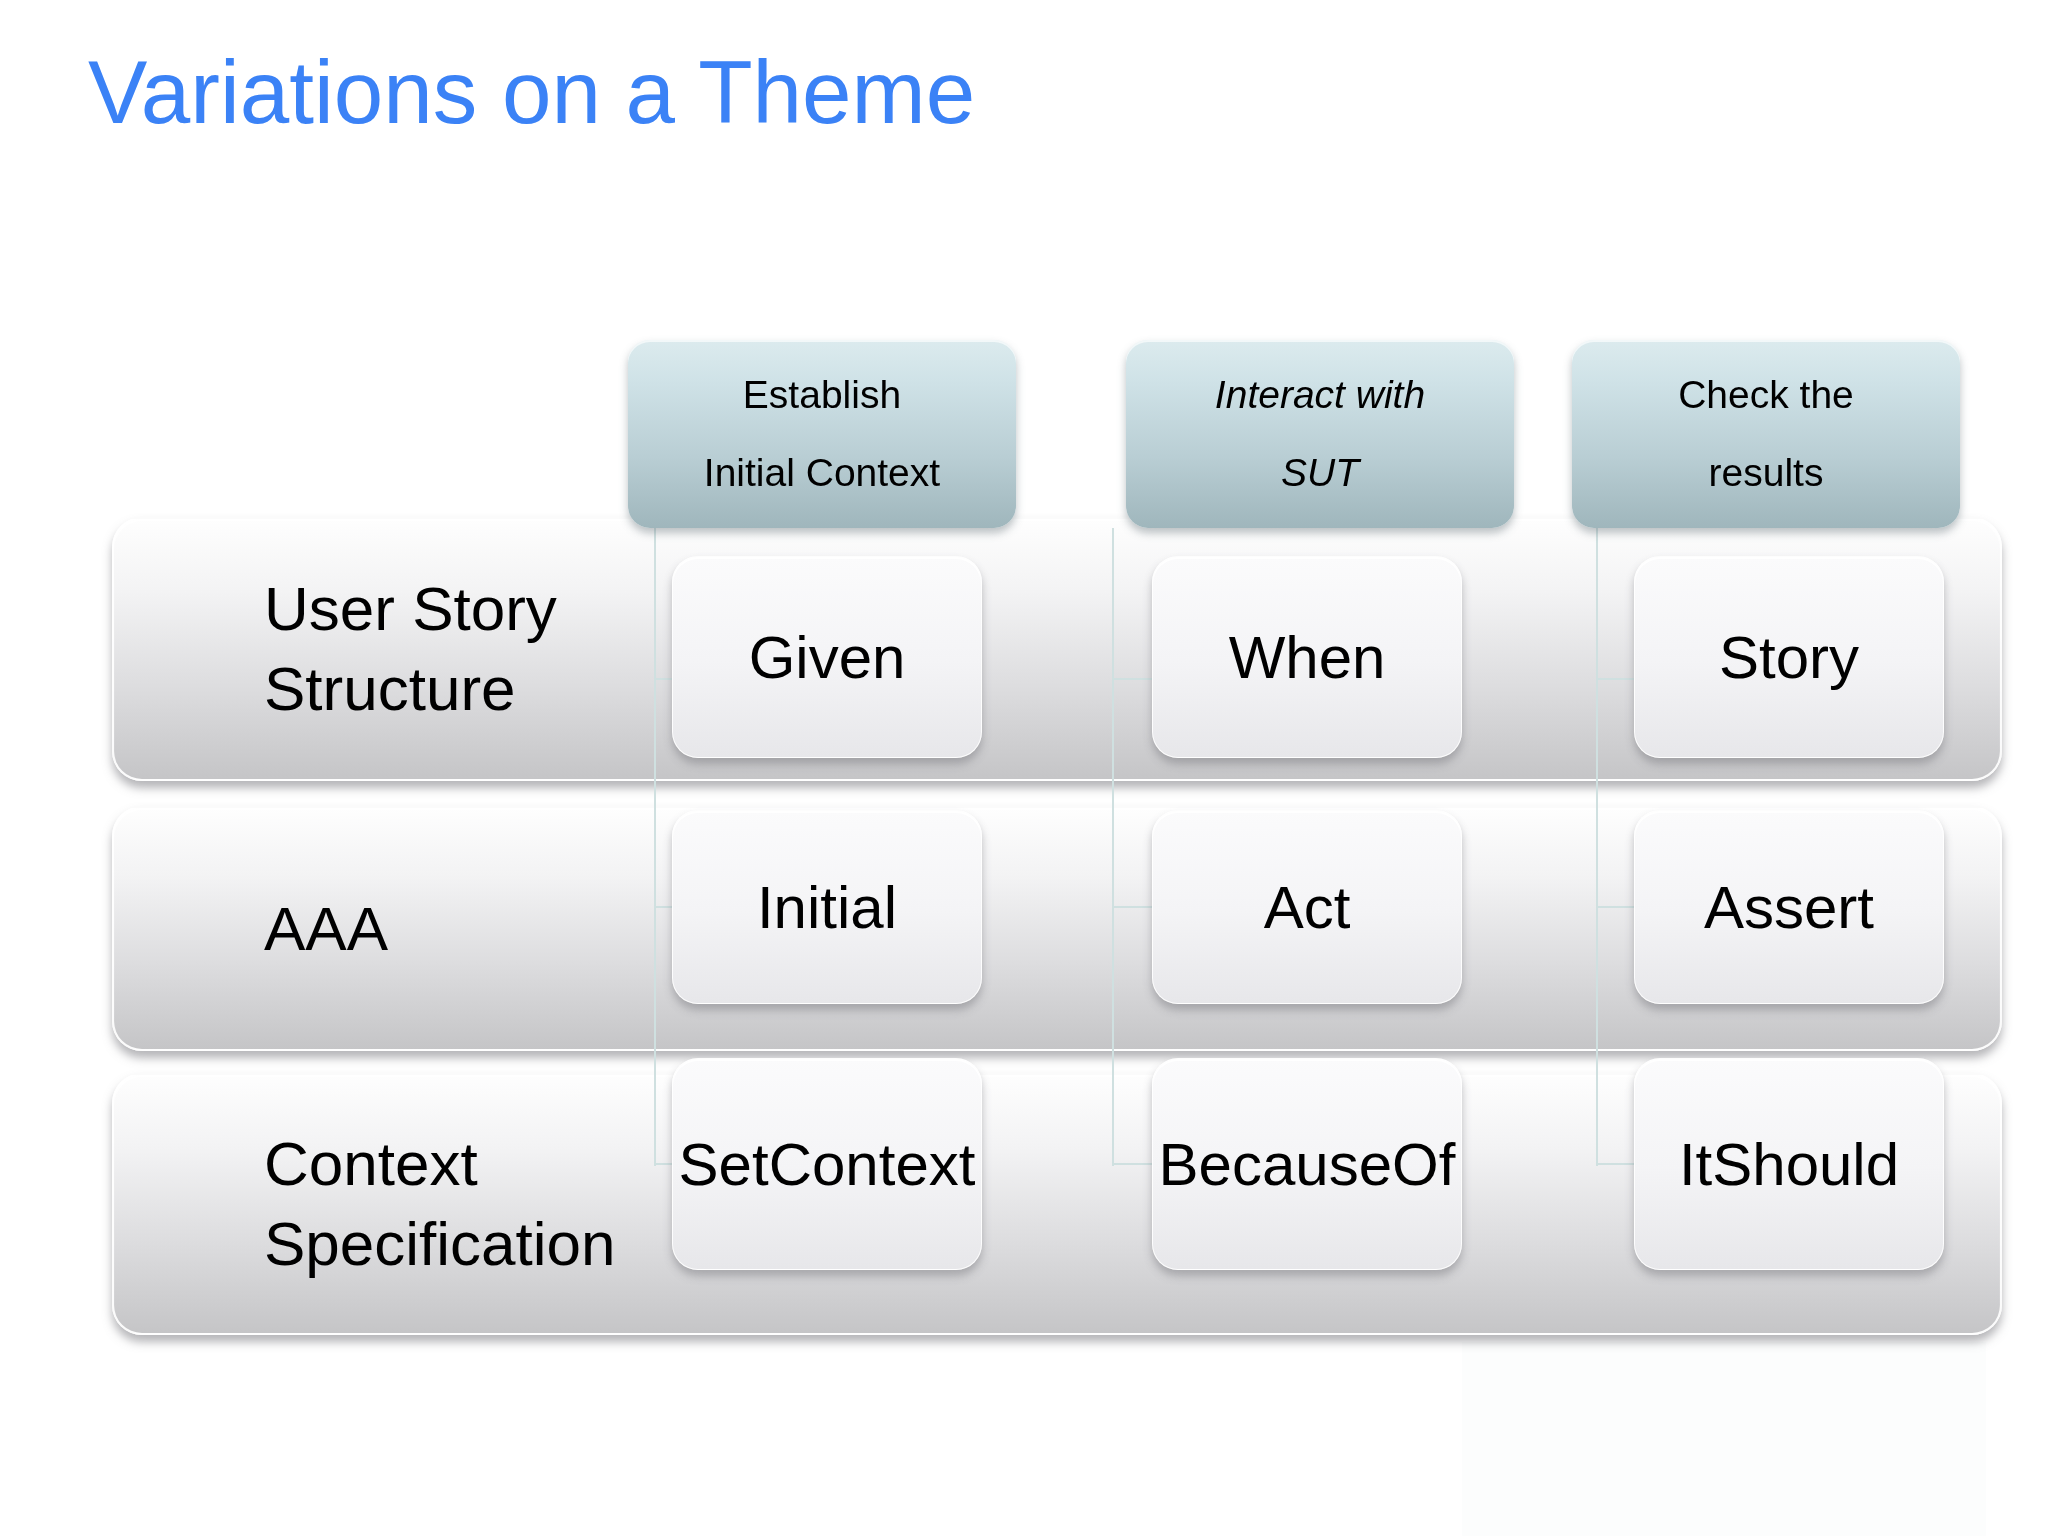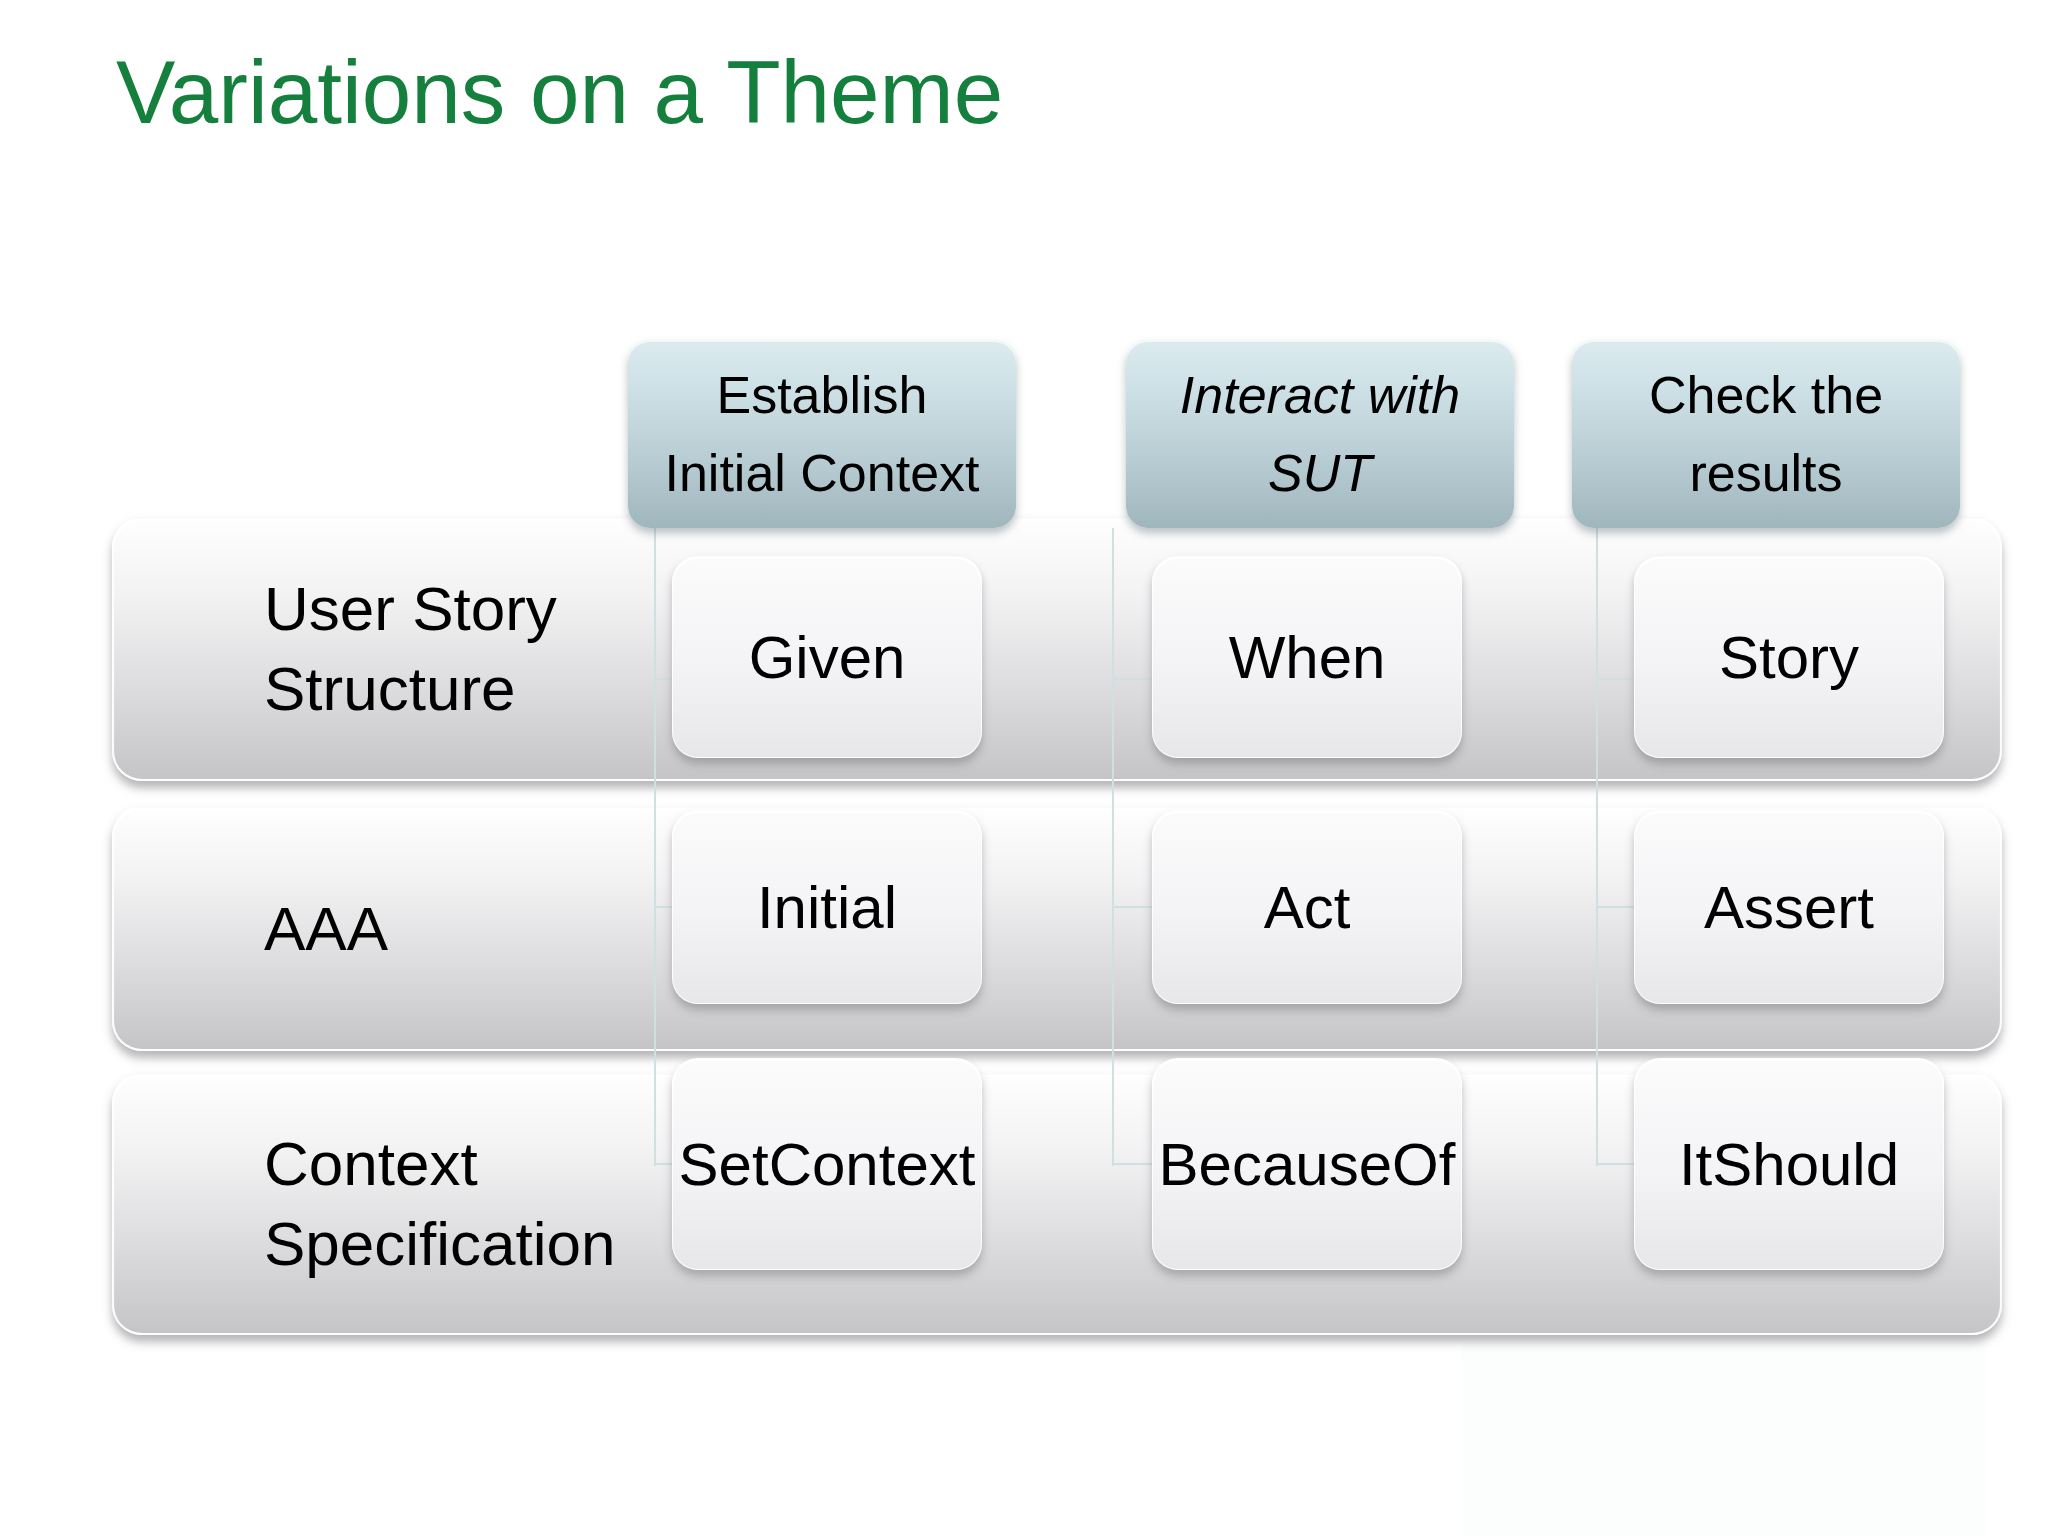--- a/index.html
+++ b/index.html
@@ -11,23 +11,22 @@
     position: relative;
     overflow: hidden;
   }
   .slide { position: absolute; inset: 0; }
 
   .slide-title {
     position: absolute;
     left: 88px; top: 44px;
     font-size: 89px;
     line-height: 1.08;
-    color: #15803d;
+    color: #3b82f6;
     white-space: nowrap;
-    margin-left: 28px;
   }
 
   
   .band {
     position: absolute;
     left: 112px; width: 1890px;
     box-sizing: border-box;
     border-radius: 30px;
     border: 2px solid rgba(255,255,255,0.92);
     background: linear-gradient(180deg, #fefefe 0%, #f3f3f4 28%, #dddddf 64%, #c5c5c7 100%);
@@ -50,21 +49,21 @@
   
   .hdr {
     position: absolute;
     top: 340px; width: 388px; height: 188px;
     box-sizing: border-box;
     border-radius: 22px;
     background: linear-gradient(180deg, #dcebee 0%, #cfe2e7 22%, #b9ced4 62%, #9fb6bc 100%);
     box-shadow: 0 5px 9px rgba(105,118,124,0.45), inset 0 2px 0 rgba(255,255,255,0.65);
     display: flex; align-items: center; justify-content: center;
     text-align: center;
-    font-size: 52px;
+    font-size: 39px;
     line-height: 78px;
     z-index: 3;
   }
   .hdr span { display: block; }
   .hdr-1 { left: 628px; }
   .hdr-2 { left: 1126px; font-style: italic; }
   .hdr-3 { left: 1572px; }
 
   
   .cell {

